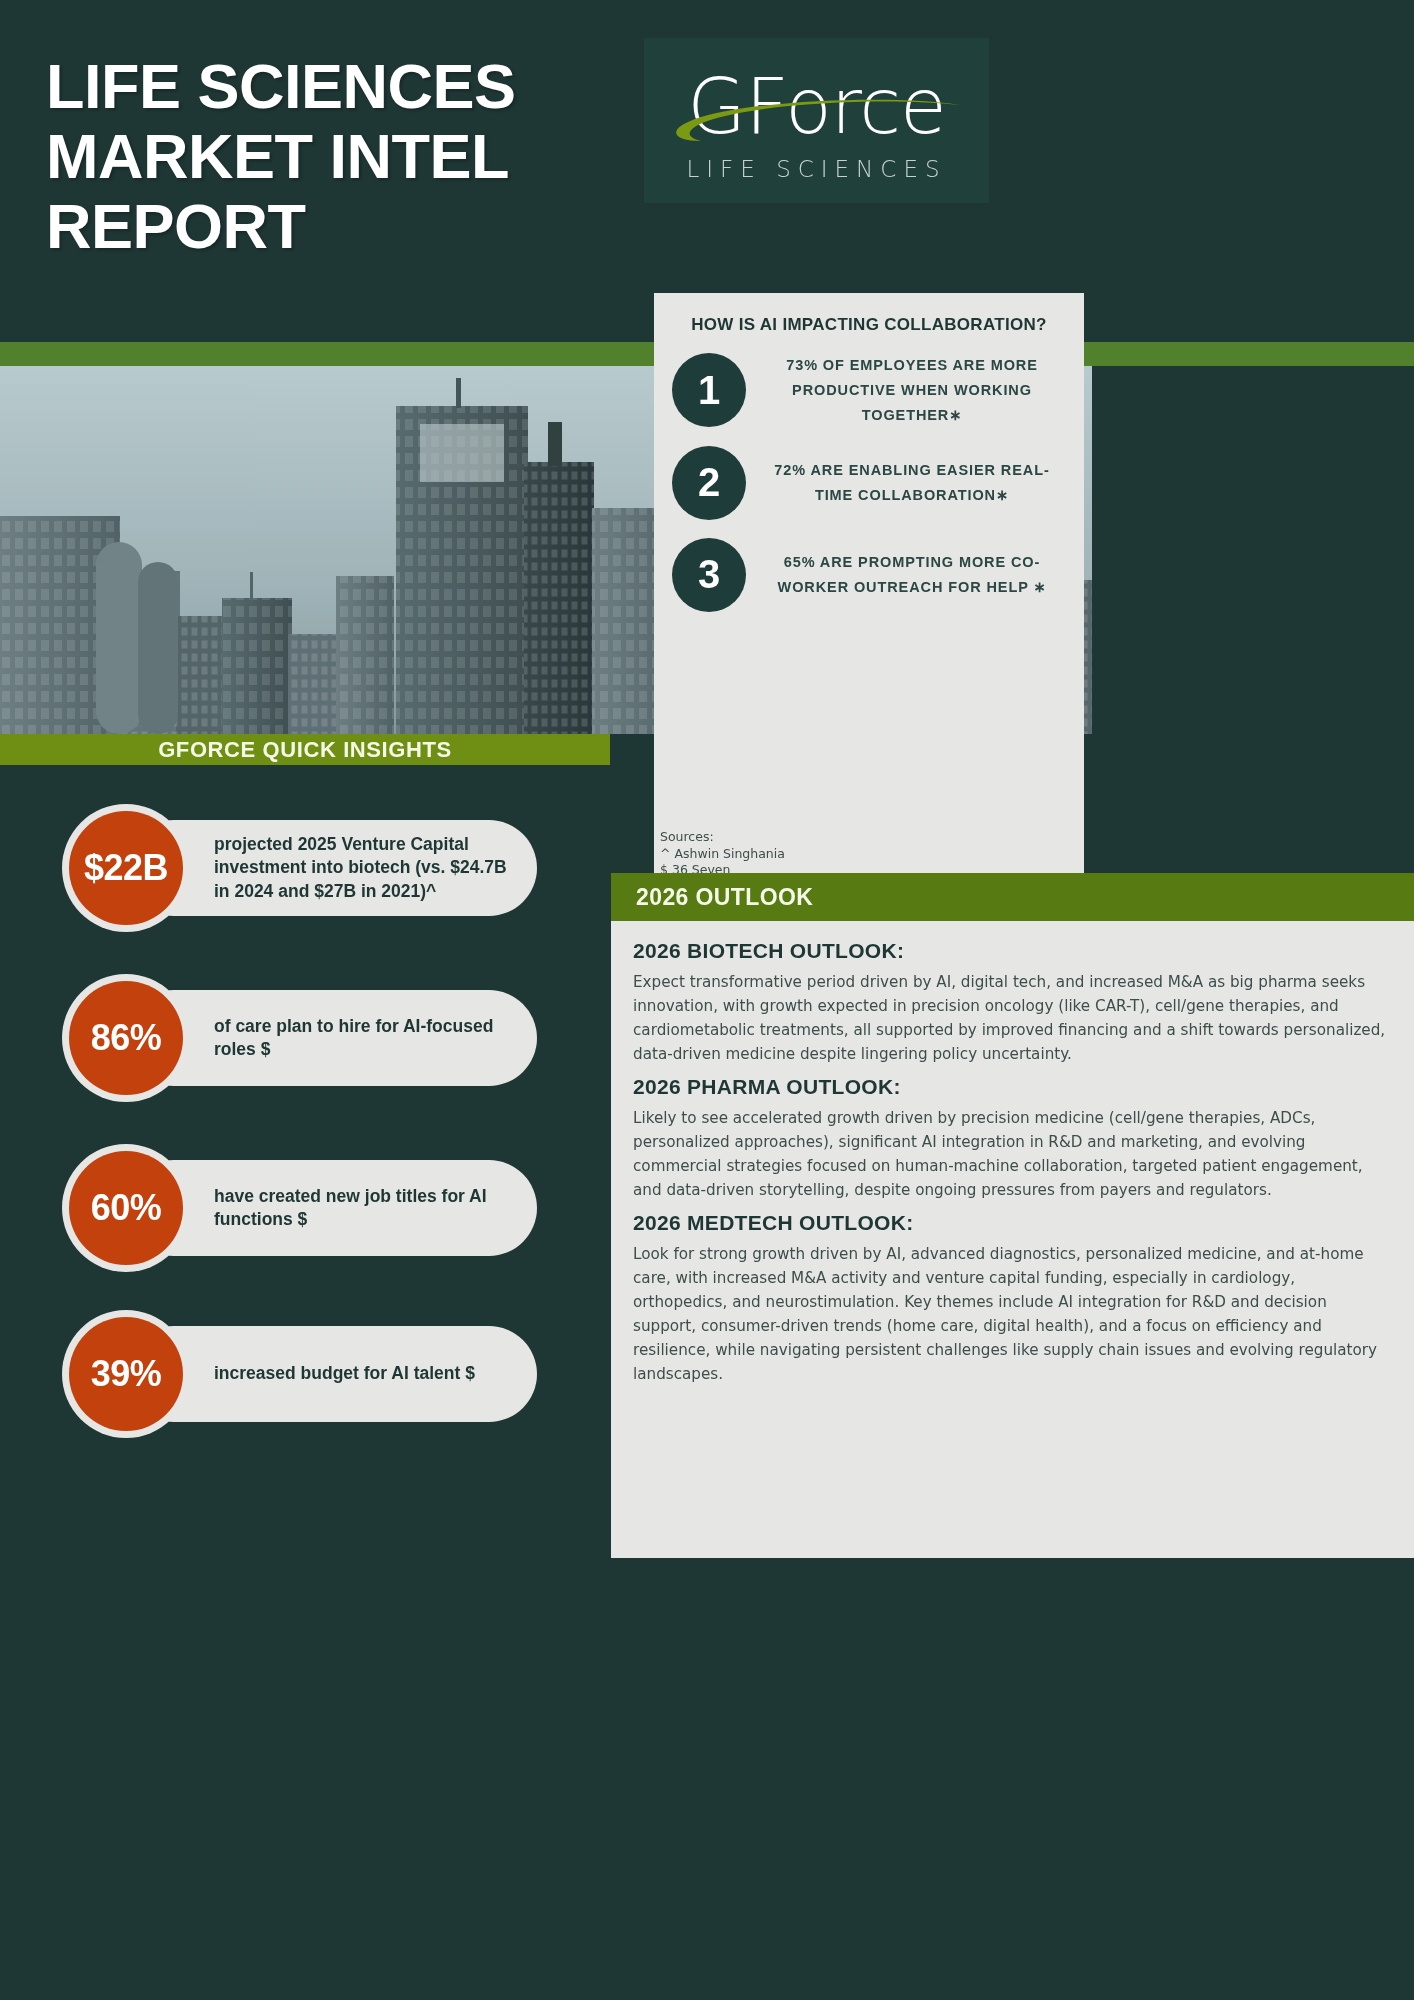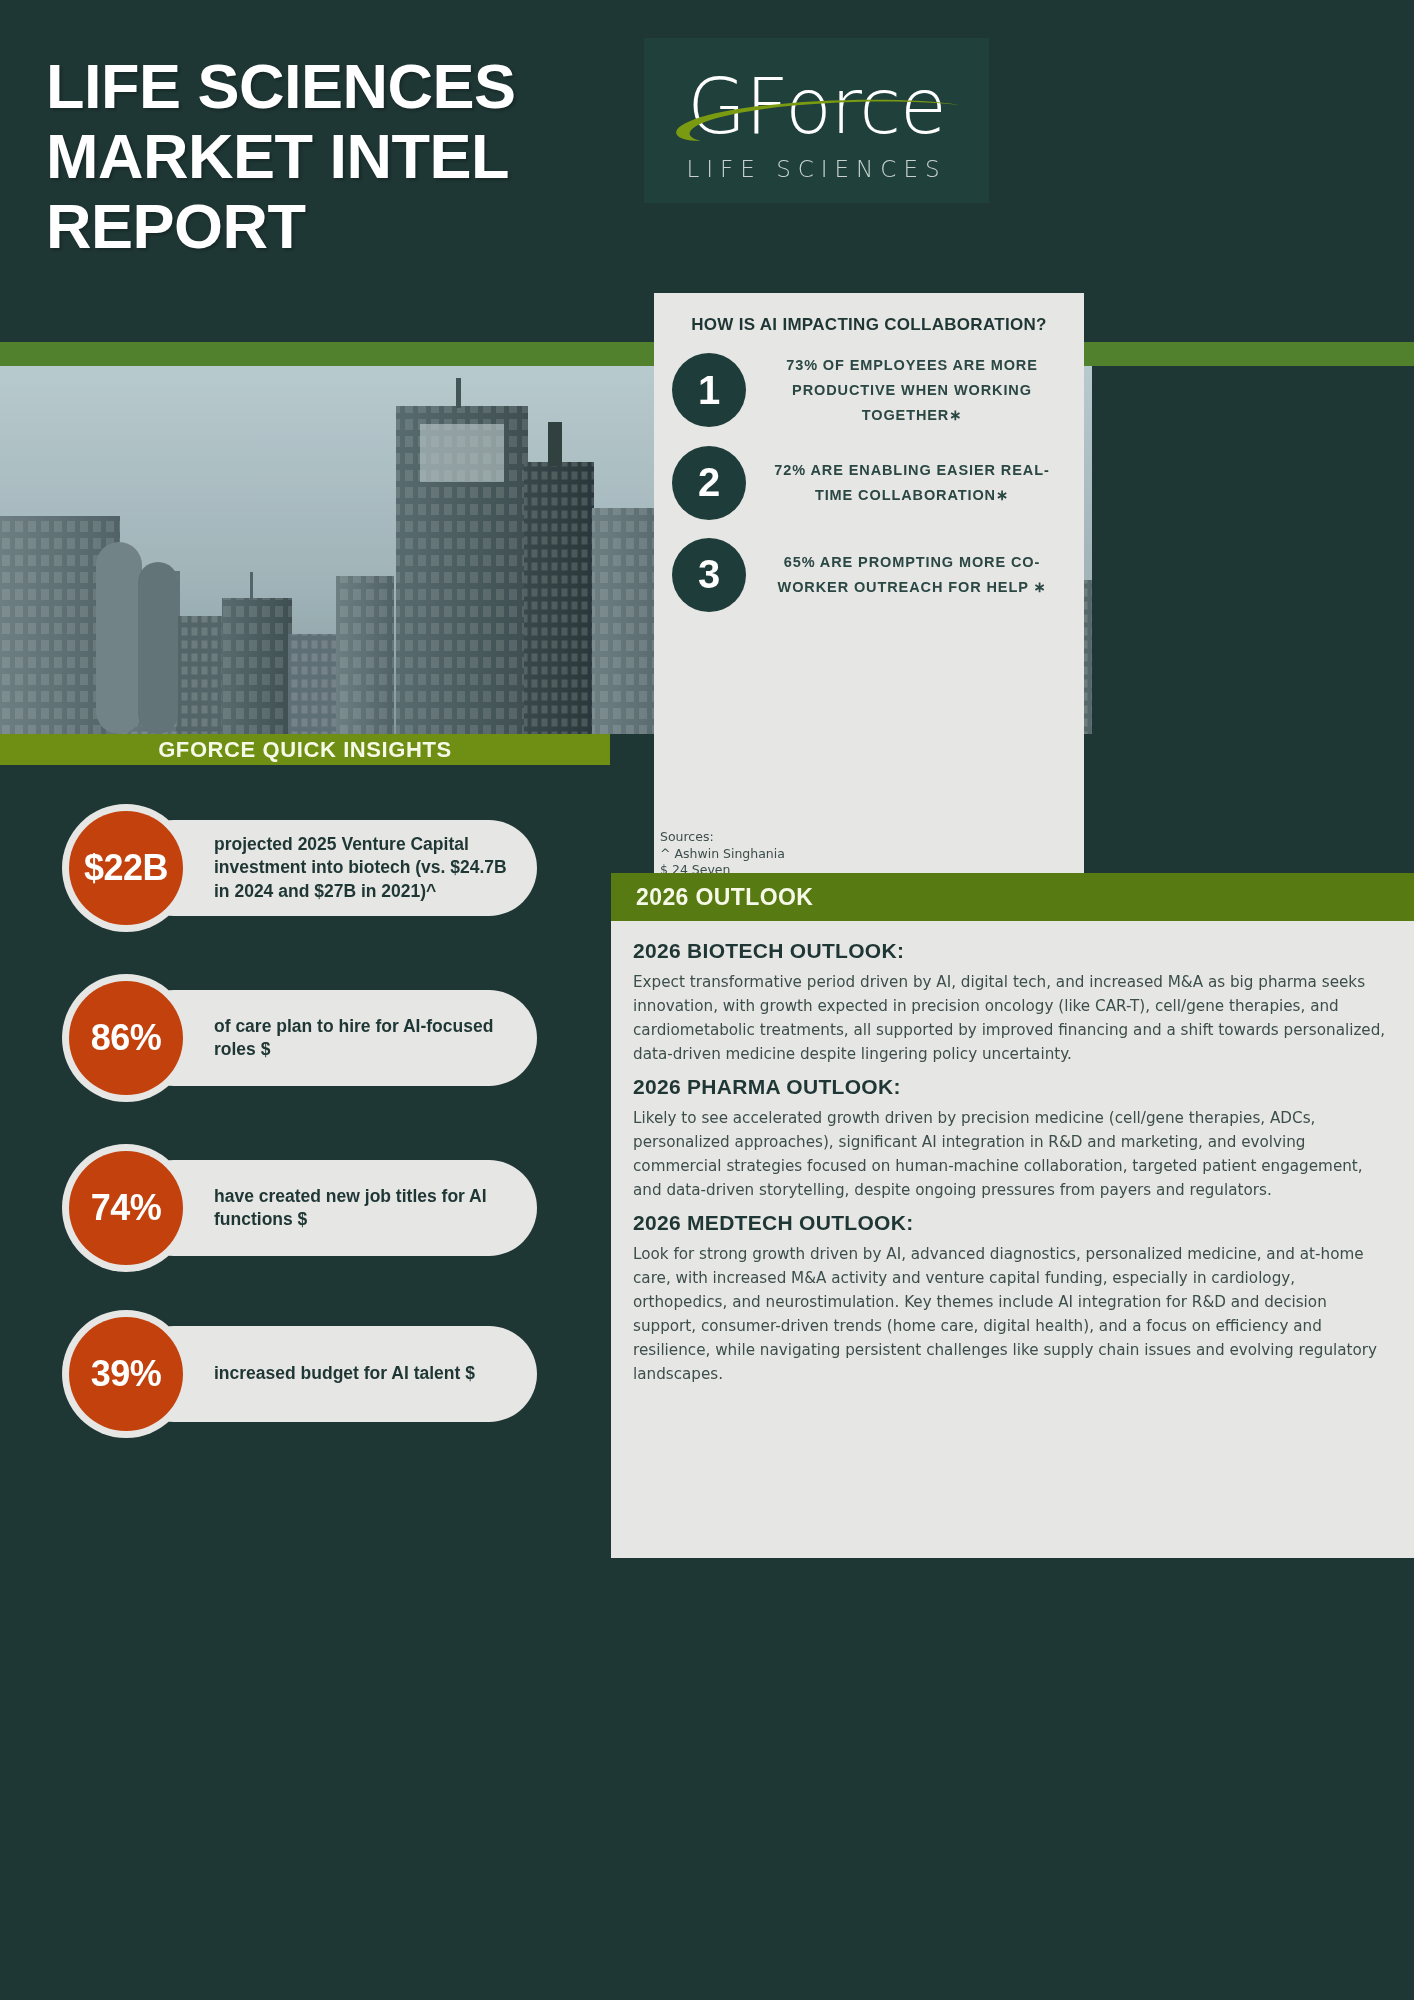--- a/index.html
+++ b/index.html
@@ -430,21 +430,21 @@
     </div>
 
     <div class="ai-row">
       <div class="ai-badge">3</div>
       <div class="ai-text">65% ARE PROMPTING MORE CO-WORKER OUTREACH FOR HELP ∗</div>
     </div>
 
     <div id="ai-sources">
       <div class="src-line">Sources:</div>
       <div class="src-line">^ Ashwin Singhania</div>
-      <div class="src-line">$ 24 Seven</div>
+      <div class="src-line">$ 36 Seven</div>
       <ul>
         <li>Express Employment Professionals-Harris Poll</li>
       </ul>
     </div>
   </div>
 
   <div class="stat-pill" id="stat-0">
     <div class="stat-circle">
       <div class="stat-circle-inner">$22B</div>
     </div>
@@ -453,21 +453,21 @@
 
   <div class="stat-pill" id="stat-1">
     <div class="stat-circle">
       <div class="stat-circle-inner">86%</div>
     </div>
     <div class="stat-body">of care plan to hire for AI-focused roles $</div>
   </div>
 
   <div class="stat-pill" id="stat-2">
     <div class="stat-circle">
-      <div class="stat-circle-inner">74%</div>
+      <div class="stat-circle-inner">60%</div>
     </div>
     <div class="stat-body">have created new job titles for AI functions $</div>
   </div>
 
   <div class="stat-pill" id="stat-3">
     <div class="stat-circle">
       <div class="stat-circle-inner">39%</div>
     </div>
     <div class="stat-body">increased budget for AI talent $</div>
   </div>

